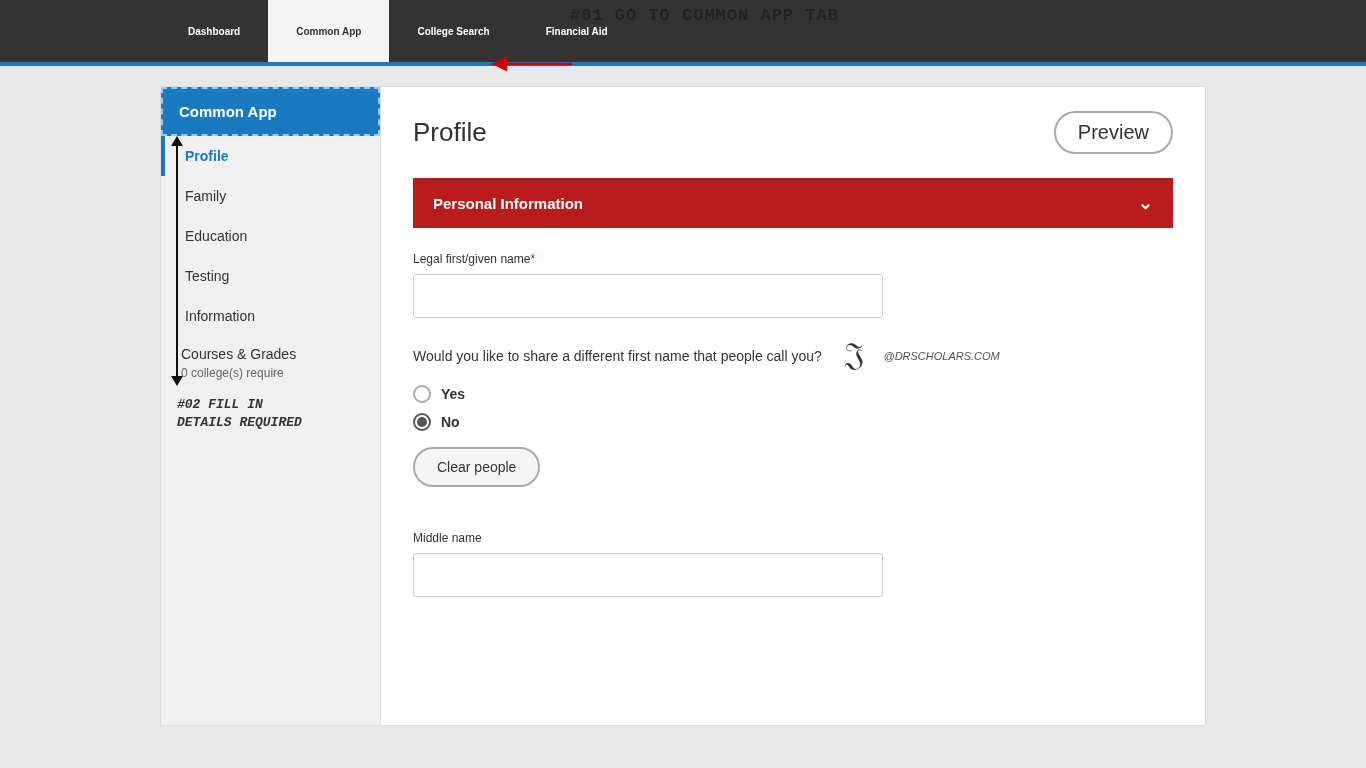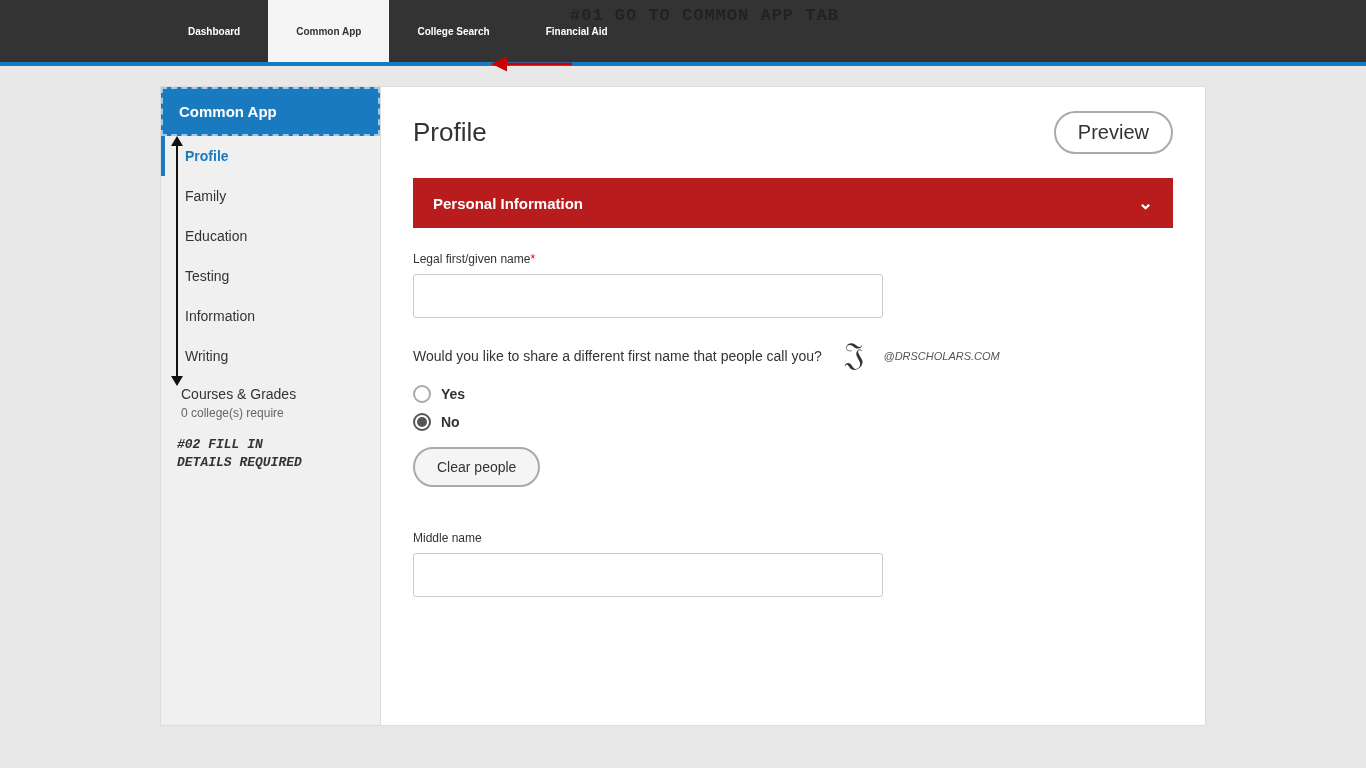--- a/index.html
+++ b/index.html
@@ -327,21 +327,20 @@
             <div style="width:0;height:0;border-left:6px solid transparent;border-right:6px solid transparent;border-bottom:10px solid #111;margin-bottom:0;"></div>
             <div style="width:2px; height:230px; background:#111;"></div>
             <div style="width:0;height:0;border-left:6px solid transparent;border-right:6px solid transparent;border-top:10px solid #111;"></div>
           </div>
 
           <li class="sidebar-item active">Profile</li>
           <li class="sidebar-item">Family</li>
           <li class="sidebar-item">Education</li>
           <li class="sidebar-item">Testing</li>
           <li class="sidebar-item">Information</li>
-          <li class="sidebar-item">Writing</li>
         </ul>
 
         <div class="sidebar-courses">Courses &amp; Grades</div>
         <div class="sidebar-courses-sub">0 college(s) require</div>
 
         <div class="annotation-02" style="white-space:pre-line;">#02 FILL IN
 DETAILS REQUIRED</div>
       </div>
     </aside>
 

